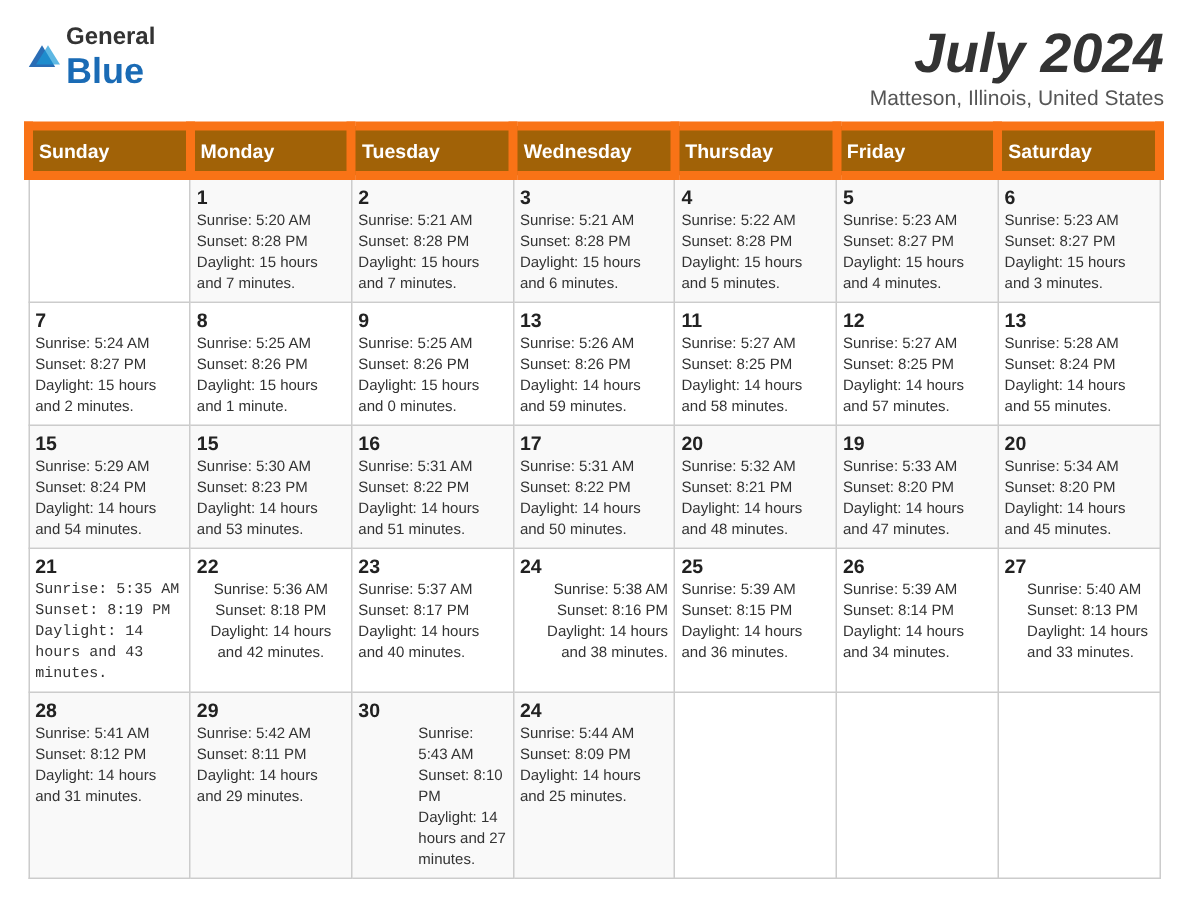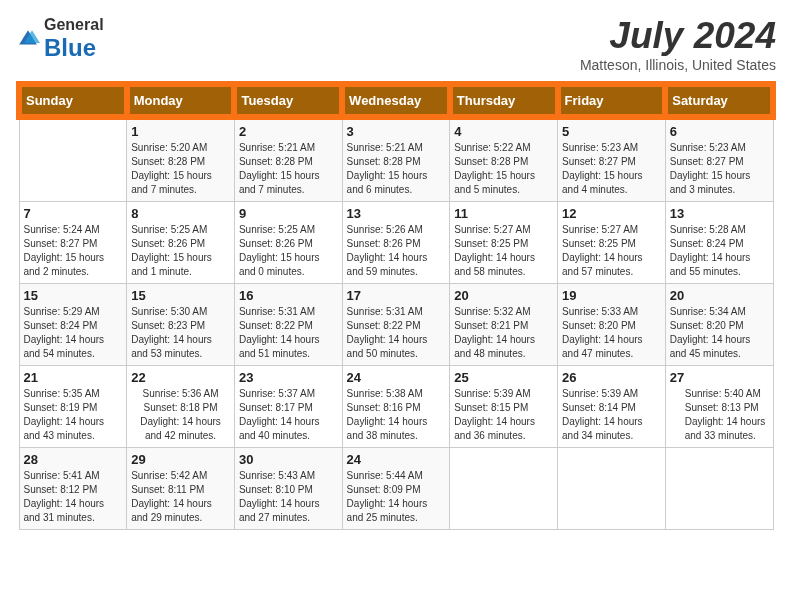--- a/index.html
+++ b/index.html
@@ -245,39 +245,39 @@
         <td>
           <div class="day-number">20</div>
           <div class="day-detail" style="white-space: pre-line;">Sunrise: 5:34 AM
 Sunset: 8:20 PM
 Daylight: 14 hours and 45 minutes.</div>
         </td>
       </tr>
       <tr>
         <td>
           <div class="day-number">21</div>
-          <div class="day-detail" style="white-space: pre-line;">Sunrise: 5:35 AM
+          <div class="day-detail" style="white-space: pre-line; font-family: Liberation Mono, monospace;">Sunrise: 5:35 AM
 Sunset: 8:19 PM
 Daylight: 14 hours and 43 minutes.</div>
         </td>
         <td>
           <div class="day-number">22</div>
           <div class="day-detail" style="white-space: pre-line; text-align: center;">Sunrise: 5:36 AM
 Sunset: 8:18 PM
 Daylight: 14 hours and 42 minutes.</div>
         </td>
         <td>
           <div class="day-number">23</div>
           <div class="day-detail" style="white-space: pre-line;">Sunrise: 5:37 AM
 Sunset: 8:17 PM
 Daylight: 14 hours and 40 minutes.</div>
         </td>
         <td>
           <div class="day-number">24</div>
-          <div class="day-detail" style="white-space: pre-line;">Sunrise: 5:38 AM
+          <div class="day-detail" style="white-space: pre-line; text-align: right;">Sunrise: 5:38 AM
 Sunset: 8:16 PM
 Daylight: 14 hours and 38 minutes.</div>
         </td>
         <td>
           <div class="day-number">25</div>
           <div class="day-detail" style="white-space: pre-line;">Sunrise: 5:39 AM
 Sunset: 8:15 PM
 Daylight: 14 hours and 36 minutes.</div>
         </td>
         <td>
@@ -301,21 +301,21 @@
 Daylight: 14 hours and 31 minutes.</div>
         </td>
         <td>
           <div class="day-number">29</div>
           <div class="day-detail" style="white-space: pre-line;">Sunrise: 5:42 AM
 Sunset: 8:11 PM
 Daylight: 14 hours and 29 minutes.</div>
         </td>
         <td>
           <div class="day-number">30</div>
-          <div class="day-detail" style="white-space: pre-line;">Sunrise: 5:43 AM
+          <div class="day-detail" style="white-space: pre-line; margin-left: 40px;">Sunrise: 5:43 AM
 Sunset: 8:10 PM
 Daylight: 14 hours and 27 minutes.</div>
         </td>
         <td>
           <div class="day-number">24</div>
           <div class="day-detail" style="white-space: pre-line;">Sunrise: 5:44 AM
 Sunset: 8:09 PM
 Daylight: 14 hours and 25 minutes.</div>
         </td>
         <td class="empty-cell"></td>

